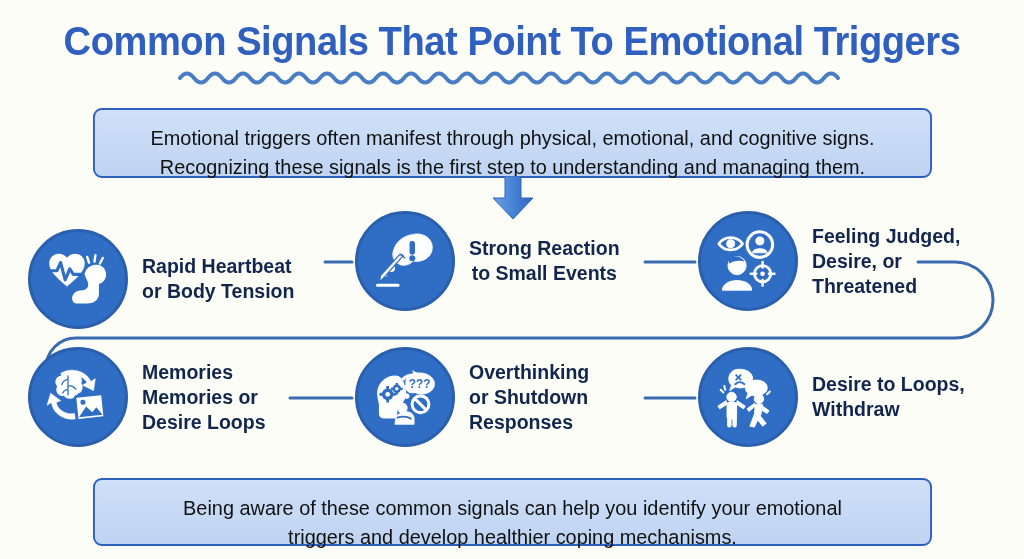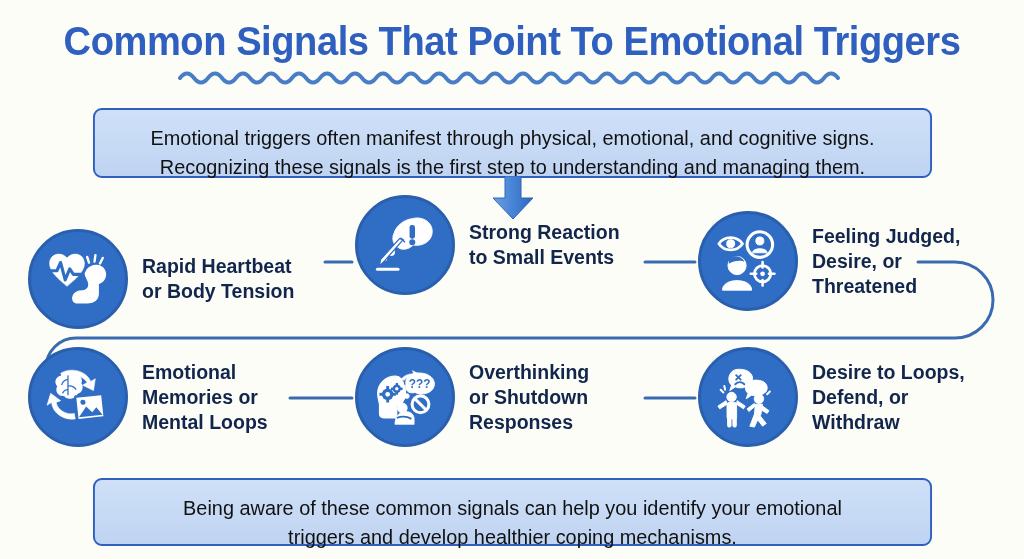--- a/index.html
+++ b/index.html
@@ -117,21 +117,21 @@
     margin-left: 14px;
     font-family: "Liberation Sans", sans-serif;
     font-weight: bold;
     font-size: 19.5px;
     line-height: 25px;
     color: #12264d;
     white-space: nowrap;
   }
 
   .n1 { left: 28px;  top: 229px; }
-  .n2 { left: 355px; top: 195px; }
+  .n2 { left: 355px; top: 211px; text-align: center; }
   .n3 { left: 698px; top: 211px; }
   .n4 { left: 28px;  top: 347px; }
   .n5 { left: 355px; top: 347px; }
   .n6 { left: 698px; top: 347px; }
 </style>
 </head>
 <body>
 
 <div class="stage">
 
@@ -265,23 +265,23 @@
 
           <rect x="34" y="32" width="30" height="26" rx="1.5" fill="#ffffff" stroke="#2f6ec4" stroke-width="2.6" transform="rotate(-6 49 45)"></rect>
           <g transform="rotate(-6 49 45)">
             <circle cx="42" cy="39" r="2.8" fill="#2f6ec4" stroke="none"></circle>
             <path d="M36,55 L45,44 L51,51 L56,46 L62,55 Z" fill="#2f6ec4" stroke="none"></path>
           </g>
         </g>
       </svg>
     </div>
     <div class="node-label">
-      <div>Emotional</div>
+      <div>Memories</div>
       <div>Memories or</div>
-      <div>Mental Loops</div>
+      <div>Desire Loops</div>
     </div>
   </div>
 
   <div class="node n5">
     <div class="node-circle">
       <svg viewBox="0 0 72 68" width="66" height="62">
         <g fill="#ffffff" stroke="#ffffff">
 
           <path d="M26,11 C14,11 6,20 6,30 C6,36 8,39 8,43 L8,52 C8,55 10,57 14,57 L27,57 L27,44 C35,41 38,33 36,24 C34,16 31,11 26,11 Z" stroke-width="1.2"></path>
 
@@ -361,21 +361,20 @@
 
           <g stroke="#ffffff" stroke-width="2.2" stroke-linecap="round">
             <line x1="57" y1="31" x2="60" y2="28"></line>
             <line x1="55" y1="28" x2="56" y2="24"></line>
           </g>
         </g>
       </svg>
     </div>
     <div class="node-label">
       <div>Desire to Loops,</div>
-      <div>Defend, or</div>
       <div>Withdraw</div>
     </div>
   </div>
 
   <div class="callout callout-outro">
     <span class="ln">Being aware of these common signals can help you identify your emotional</span>
     <span class="ln">triggers and develop healthier coping mechanisms.</span>
   </div>
 
 </div>

